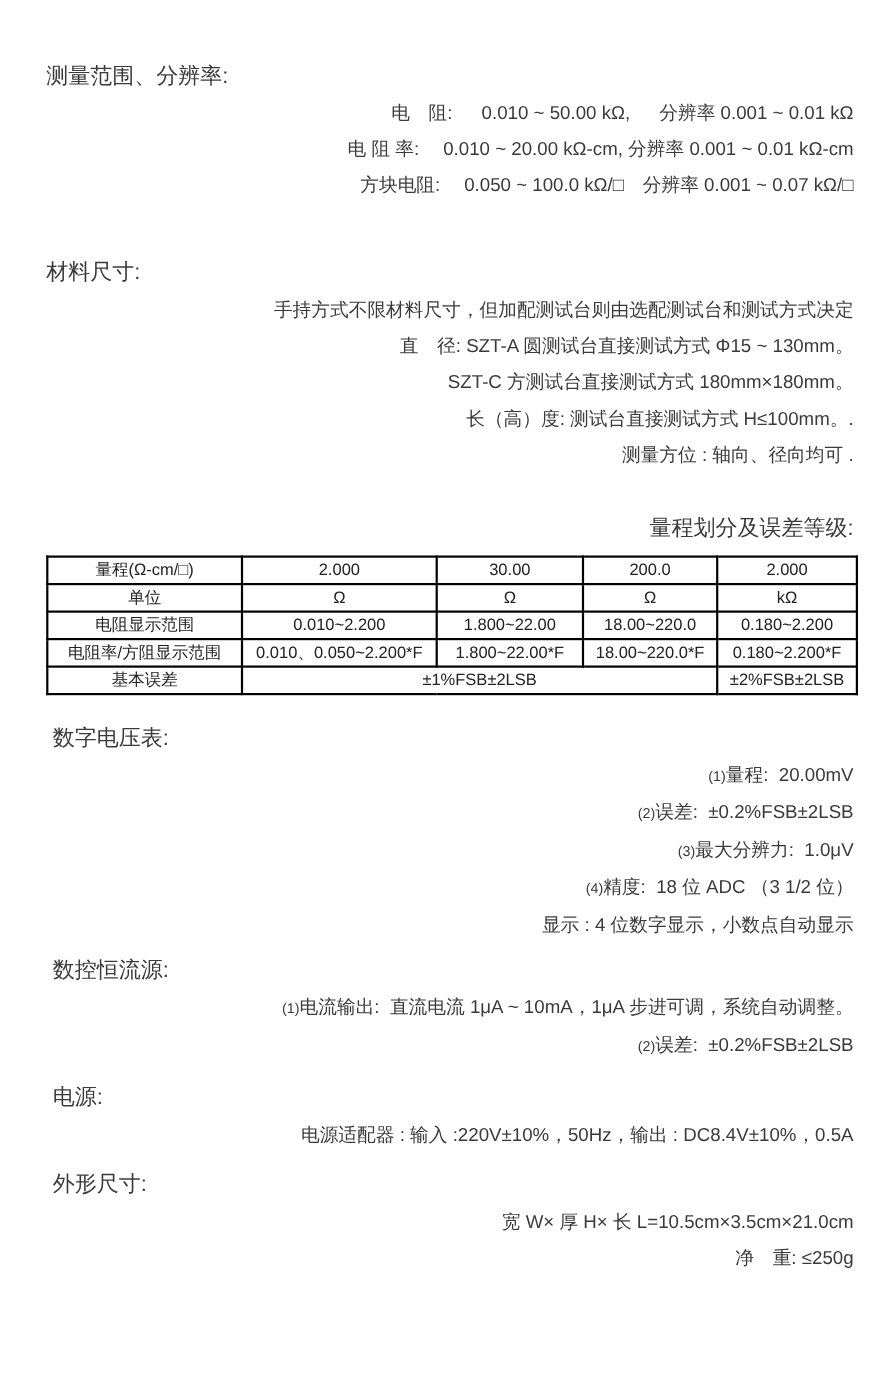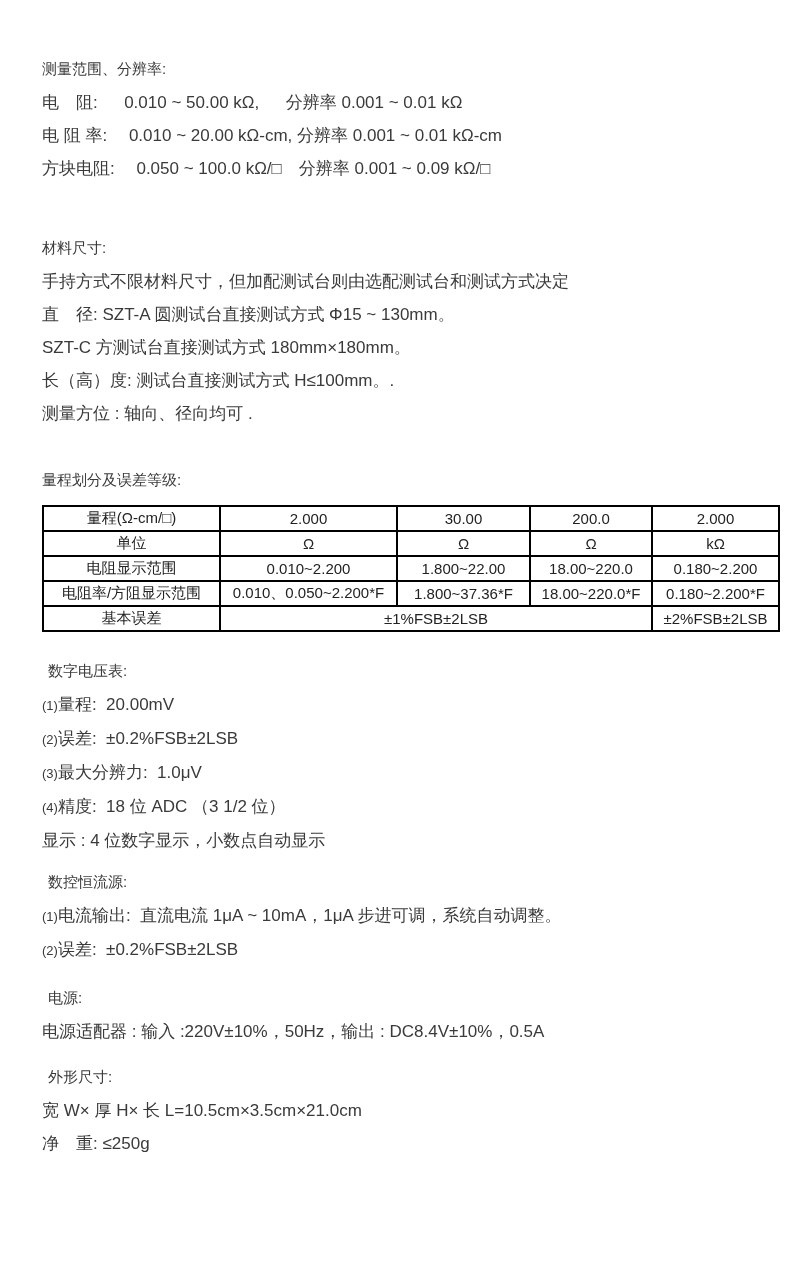--- a/index.html
+++ b/index.html
@@ -9,36 +9,37 @@
     height: 1264px;
     background: #ffffff;
     color: #3a3a3a;
     font-family: "Liberation Sans", "DejaVu Sans", sans-serif;
     overflow: hidden;
     box-sizing: border-box;
   }
   .content { padding: 56px 24px 0 42px; }
   section { display: block; }
   .sec-heading {
-    font-size: 15px;
+    font-size: 20px;
     line-height: 26px;
     margin-bottom: 4px;
     white-space: pre-wrap;
   }
   .sec-heading.indent { padding-left: 6px; }
   .line {
     font-size: 17px;
     line-height: 33px;
     white-space: pre-wrap;
+    text-align: right;
   }
   .num { font-size: 13px; }
   .sec-measure-range   { margin-bottom: 50px; }
   .sec-material-size   { margin-bottom: 37px; }
   .sec-range-table     { margin-bottom: 26px; }
-  .sec-range-table .sec-heading { margin-bottom: 12px; }
+  .sec-range-table .sec-heading { margin-bottom: 12px; text-align: right; }
   .sec-voltmeter       { margin-bottom: 12px; }
   .sec-current-source  { margin-bottom: 18px; }
   .sec-power           { margin-bottom: 16px; }
 
   table.range-table {
     border-collapse: collapse;
     width: 736px;
     table-layout: fixed;
     color: #222222;
   }
@@ -56,21 +57,21 @@
 </head>
 <body>
 
 <div class="page">
   <div class="content">
 
     <section class="sec-measure-range">
       <div class="sec-heading">测量范围、分辨率:</div>
       <div class="line">电　阻:　  0.010 ~ 50.00 kΩ,　  分辨率 0.001 ~ 0.01 kΩ</div>
       <div class="line">电 阻 率:　 0.010 ~ 20.00 kΩ-cm, 分辨率 0.001 ~ 0.01 kΩ-cm</div>
-      <div class="line">方块电阻:　 0.050 ~ 100.0 kΩ/□　分辨率 0.001 ~ 0.09 kΩ/□</div>
+      <div class="line">方块电阻:　 0.050 ~ 100.0 kΩ/□　分辨率 0.001 ~ 0.07 kΩ/□</div>
     </section>
 
     <section class="sec-material-size">
       <div class="sec-heading">材料尺寸:</div>
       <div class="line">手持方式不限材料尺寸，但加配测试台则由选配测试台和测试方式决定</div>
       <div class="line">直　径: SZT-A 圆测试台直接测试方式 Φ15 ~ 130mm。</div>
       <div class="line">SZT-C 方测试台直接测试方式 180mm×180mm。</div>
       <div class="line">长（高）度: 测试台直接测试方式 H≤100mm。.</div>
       <div class="line">测量方位 : 轴向、径向均可 .</div>
     </section>
@@ -103,21 +104,21 @@
           <tr>
             <td>电阻显示范围</td>
             <td>0.010~2.200</td>
             <td>1.800~22.00</td>
             <td>18.00~220.0</td>
             <td>0.180~2.200</td>
           </tr>
           <tr>
             <td>电阻率/方阻显示范围</td>
             <td>0.010、0.050~2.200*F</td>
-            <td>1.800~37.36*F</td>
+            <td>1.800~22.00*F</td>
             <td>18.00~220.0*F</td>
             <td>0.180~2.200*F</td>
           </tr>
           <tr>
             <td>基本误差</td>
             <td colspan="3">±1%FSB±2LSB</td>
             <td>±2%FSB±2LSB</td>
           </tr>
         </tbody>
       </table>

